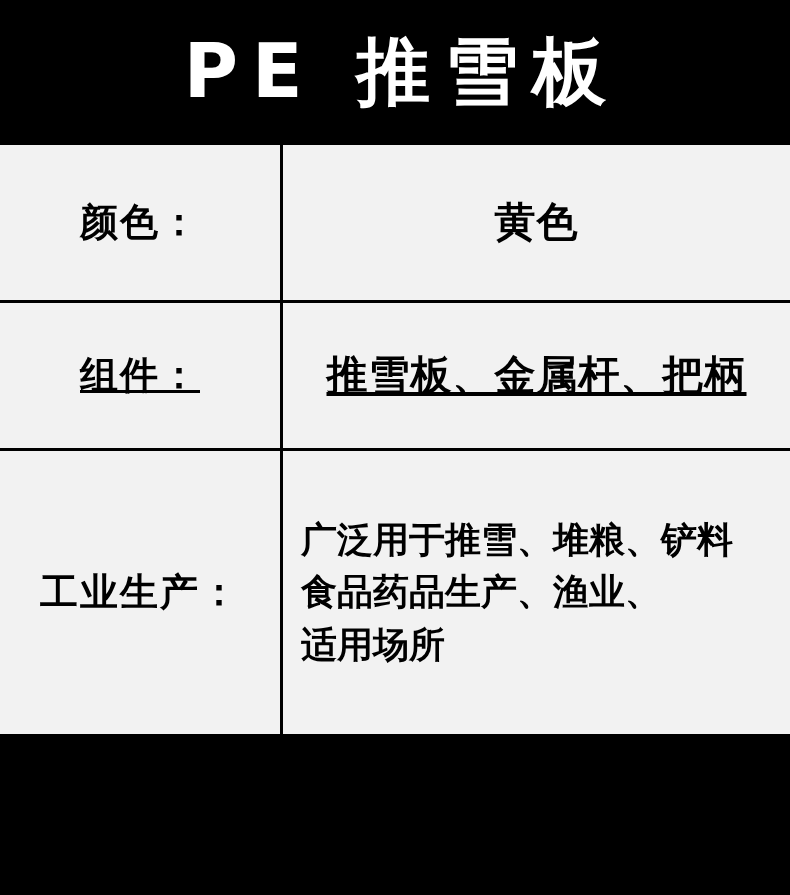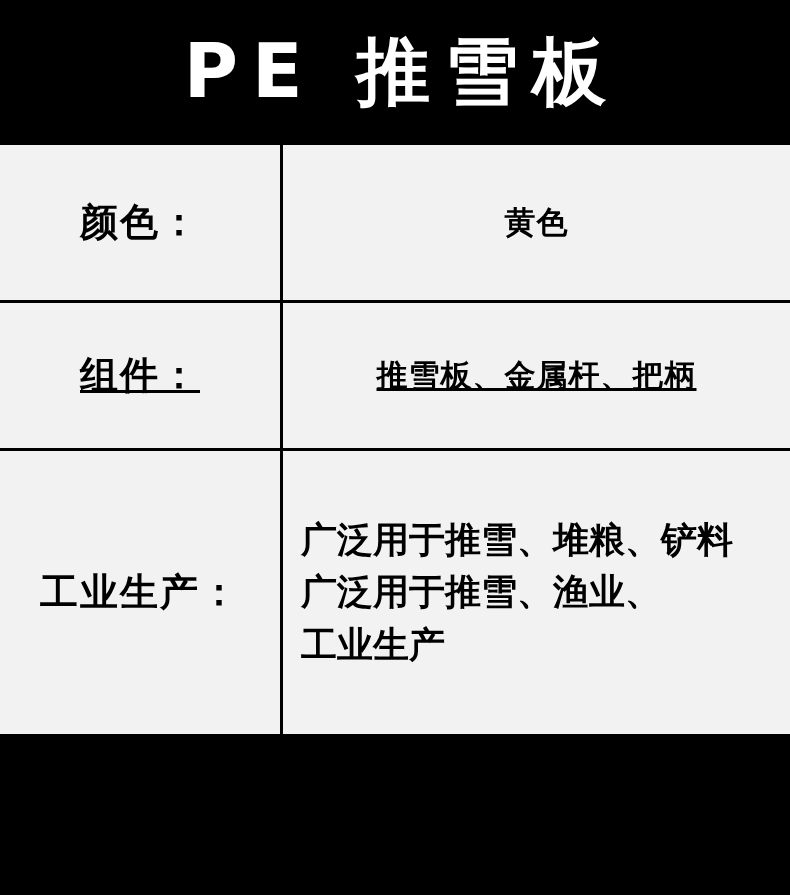--- a/index.html
+++ b/index.html
@@ -59,21 +59,21 @@
   }
   .label-cell {
     width: 272px;
     text-align: center;
     font-size: 38px;
     letter-spacing: 2px;
     padding: 0 4px;
   }
   .value-cell {
     text-align: center;
-    font-size: 31px;
+    font-size: 41px;
     letter-spacing: 1px;
     padding: 0 10px;
   }
   .row-color td { height: 155px; }
   .row-material td { height: 155px; }
   .row-parts td { height: 145px; text-decoration: underline; }
   .row-usage td { height: 255px; }
 
   .usage-cell {
     text-align: left;
@@ -102,20 +102,20 @@
         <td class="value-cell">黄色</td>
       </tr>
       <tr class="row-parts">
         <td class="label-cell">组件：</td>
         <td class="value-cell">推雪板、金属杆、把柄</td>
       </tr>
       <tr class="row-usage">
         <td class="label-cell">工业生产：</td>
         <td class="usage-cell">
           <span class="usage-line">广泛用于推雪、堆粮、铲料</span>
-          <span class="usage-line">广泛用于推雪、渔业、</span>
-          <span class="usage-line">工业生产</span>
+          <span class="usage-line">食品药品生产、渔业、</span>
+          <span class="usage-line">适用场所</span>
         </td>
       </tr>
     </tbody>
   </table>
 
 </div>
 
 </body></html>

